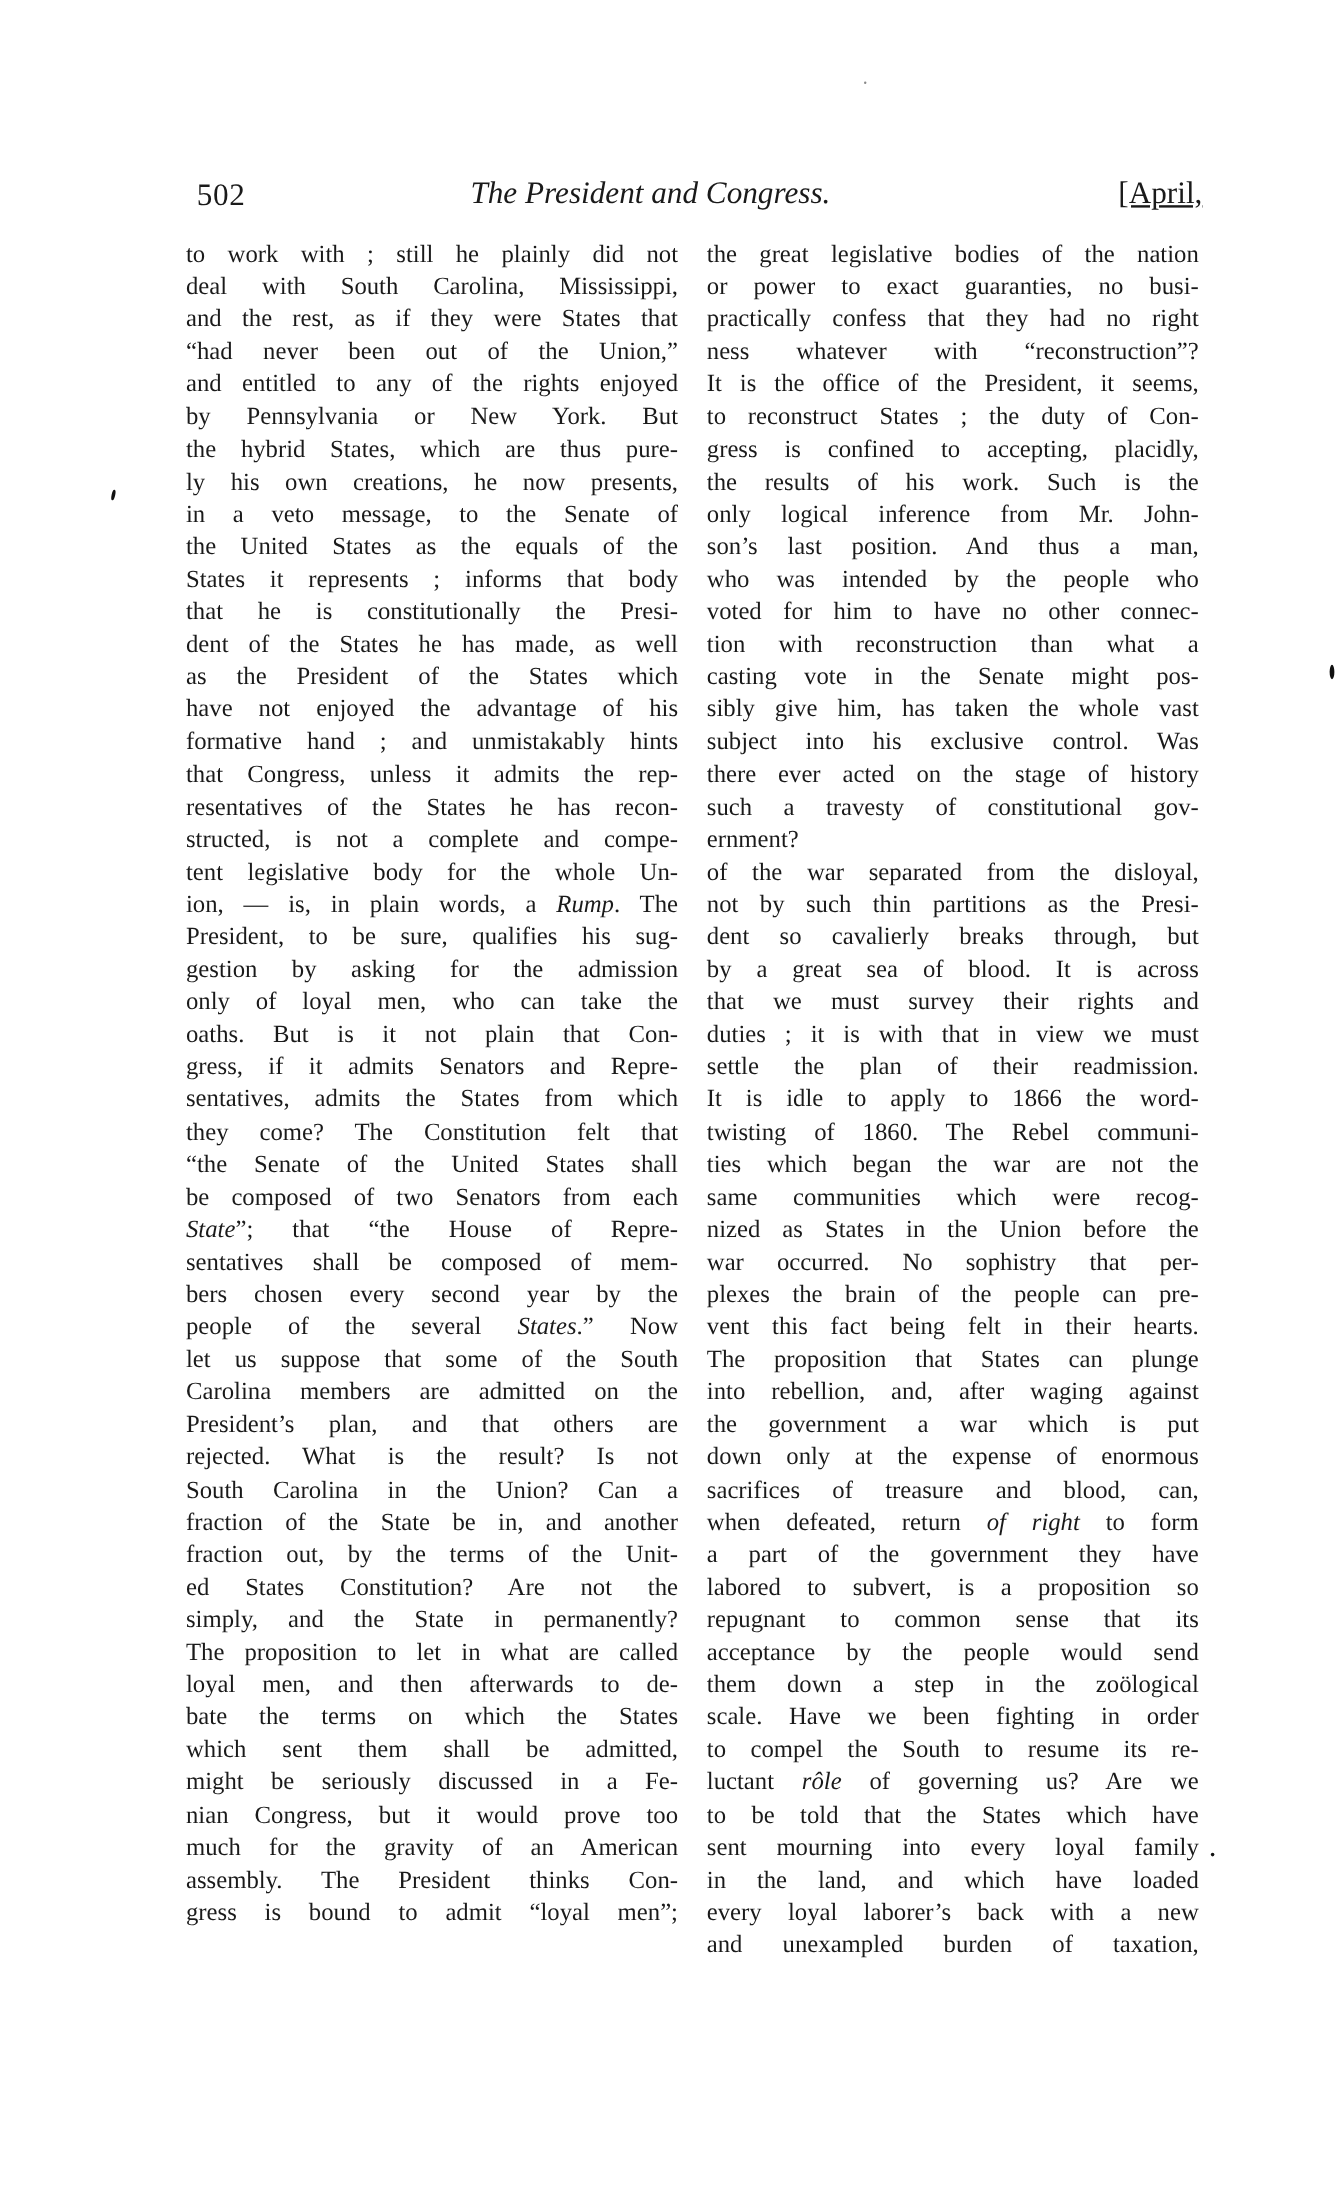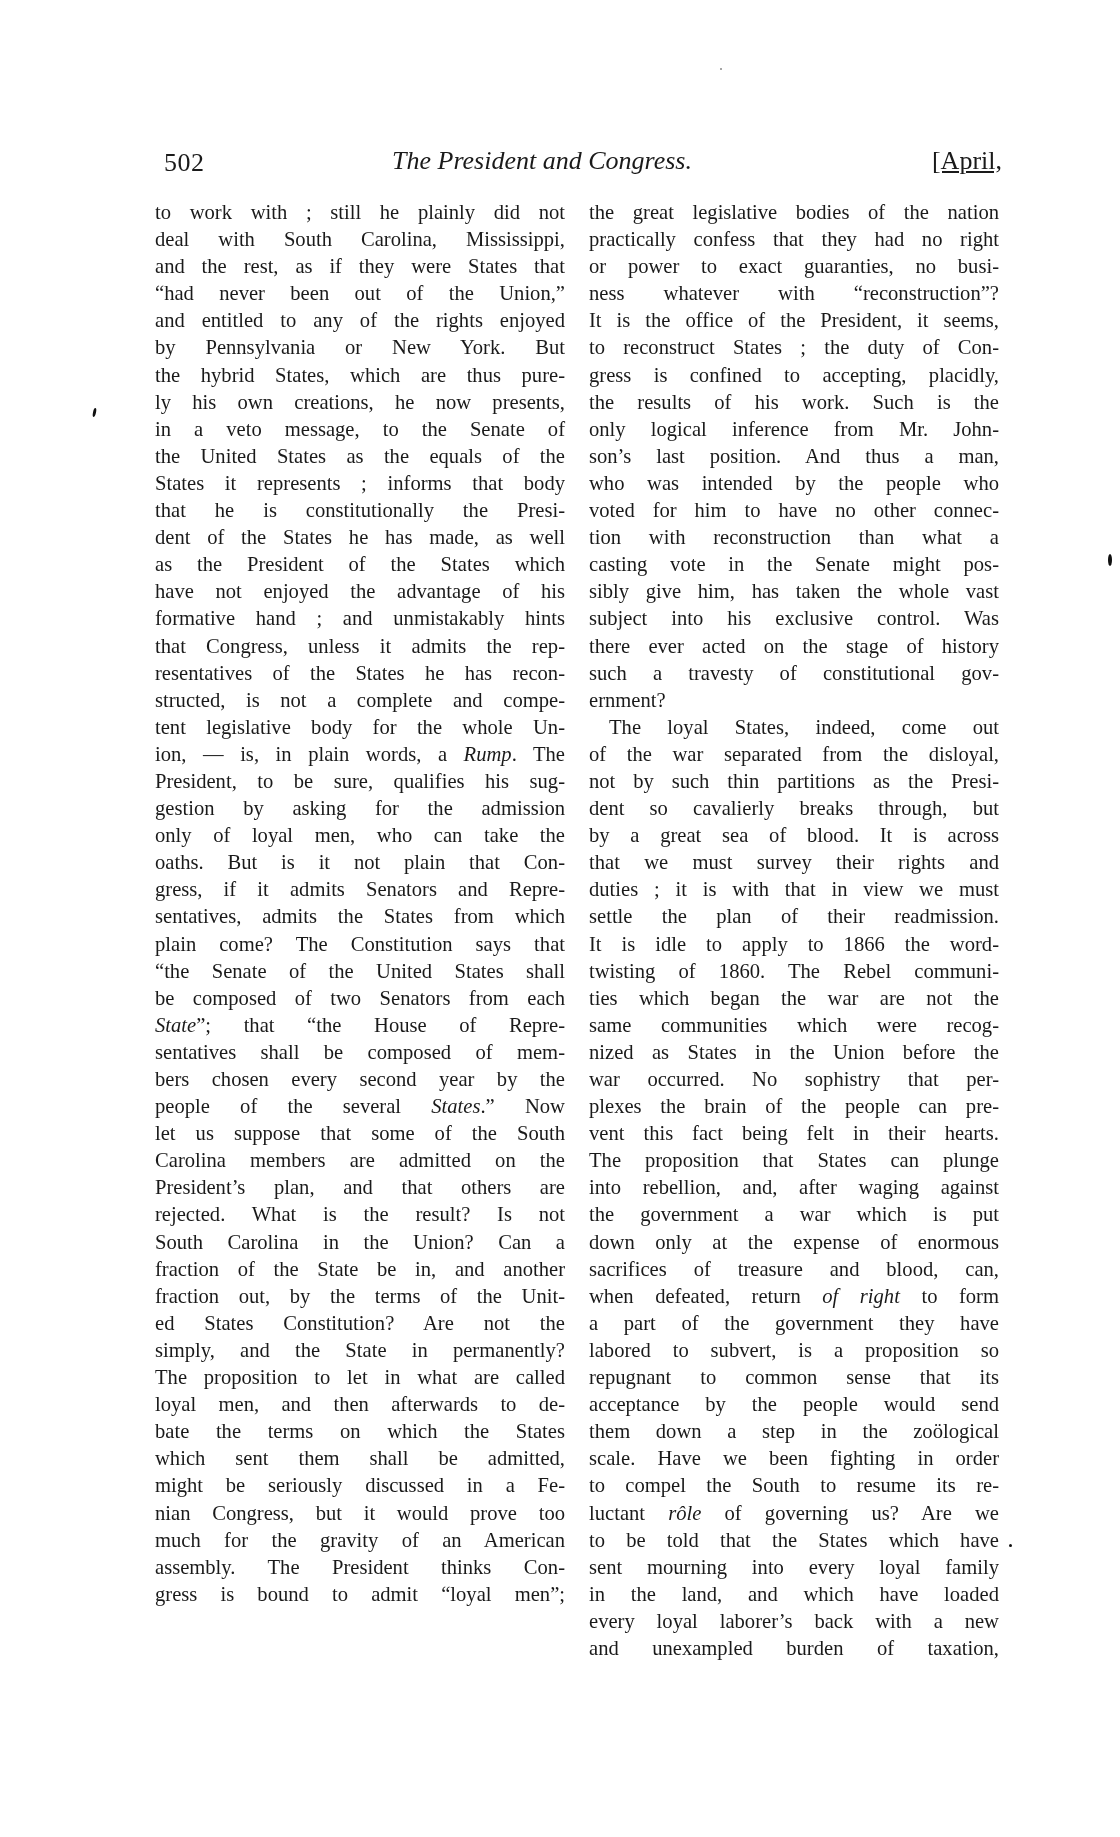--- a/index.html
+++ b/index.html
@@ -115,21 +115,21 @@
       <span class="line">resentatives of the States he has recon-</span>
       <span class="line">structed, is not a complete and compe-</span>
       <span class="line">tent legislative body for the whole Un-</span>
       <span class="line">ion, — is, in plain words, a <em>Rump</em>.  The</span>
       <span class="line">President, to be sure, qualifies his sug-</span>
       <span class="line">gestion by asking for the admission</span>
       <span class="line">only of loyal men, who can take the</span>
       <span class="line">oaths.  But is it not plain that Con-</span>
       <span class="line">gress, if it admits Senators and Repre-</span>
       <span class="line">sentatives, admits the States from which</span>
-      <span class="line">plain come?  The Constitution says that</span>
+      <span class="line">they come?  The Constitution felt that</span>
       <span class="line">“the Senate of the United States shall</span>
       <span class="line">be composed of two Senators from each</span>
       <span class="line"><em>State</em>”; that “the House of Repre-</span>
       <span class="line">sentatives shall be composed of mem-</span>
       <span class="line">bers chosen every second year by the</span>
       <span class="line">people of the several <em>States</em>.”  Now</span>
       <span class="line">let us suppose that some of the South</span>
       <span class="line">Carolina members are admitted on the</span>
       <span class="line">President’s plan, and that others are</span>
       <span class="line">rejected.  What is the result?  Is not</span>
@@ -143,39 +143,38 @@
       <span class="line">bate the terms on which the States</span>
       <span class="line">which sent them shall be admitted,</span>
       <span class="line">might be seriously discussed in a Fe-</span>
       <span class="line">nian Congress, but it would prove too</span>
       <span class="line">much for the gravity of an American</span>
       <span class="line">assembly.  The President thinks Con-</span>
       <span class="line">gress is bound to admit “loyal men”;</span>
     </div>
   <div class="column col-right" id="col-right">
       <span class="line">the great legislative bodies of the nation</span>
+      <span class="line">or power to exact guaranties, no busi-</span>
       <span class="line">practically confess that they had no right</span>
-      <span class="line">or power to exact guaranties, no busi-</span>
       <span class="line">ness whatever with “reconstruction”?</span>
       <span class="line">It is the office of the President, it seems,</span>
       <span class="line">to reconstruct States ; the duty of Con-</span>
       <span class="line">gress is confined to accepting, placidly,</span>
       <span class="line">the results of his work.  Such is the</span>
       <span class="line">only logical inference from Mr. John-</span>
       <span class="line">son’s last position.  And thus a man,</span>
       <span class="line">who was intended by the people who</span>
       <span class="line">voted for him to have no other connec-</span>
       <span class="line">tion with reconstruction than what a</span>
       <span class="line">casting vote in the Senate might pos-</span>
       <span class="line">sibly give him, has taken the whole vast</span>
       <span class="line">subject into his exclusive control.  Was</span>
       <span class="line">there ever acted on the stage of history</span>
       <span class="line">such a travesty of constitutional gov-</span>
       <span class="line last">ernment?</span>
-      <span class="line indent">The loyal States, indeed, come out</span>
       <span class="line">of the war separated from the disloyal,</span>
       <span class="line">not by such thin partitions as the Presi-</span>
       <span class="line">dent so cavalierly breaks through, but</span>
       <span class="line">by a great sea of blood.  It is across</span>
       <span class="line">that we must survey their rights and</span>
       <span class="line">duties ; it is with that in view we must</span>
       <span class="line">settle the plan of their readmission.</span>
       <span class="line">It is idle to apply to 1866 the word-</span>
       <span class="line">twisting of 1860.  The Rebel communi-</span>
       <span class="line">ties which began the war are not the</span>

